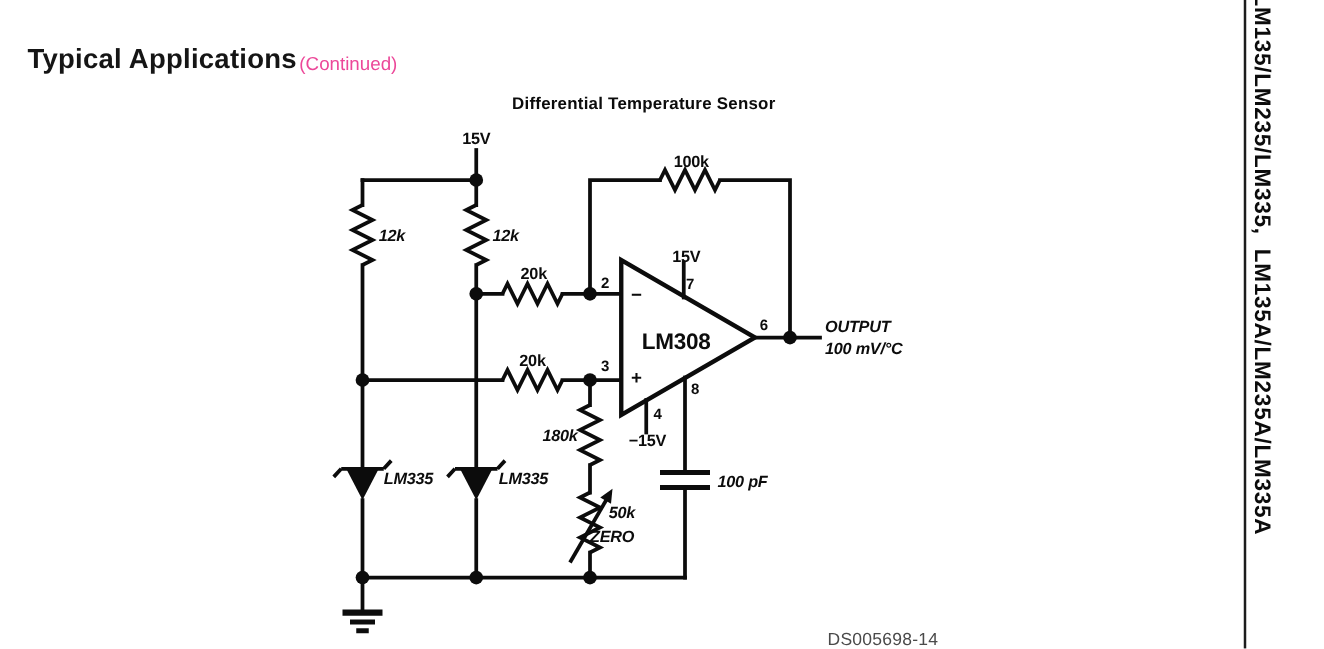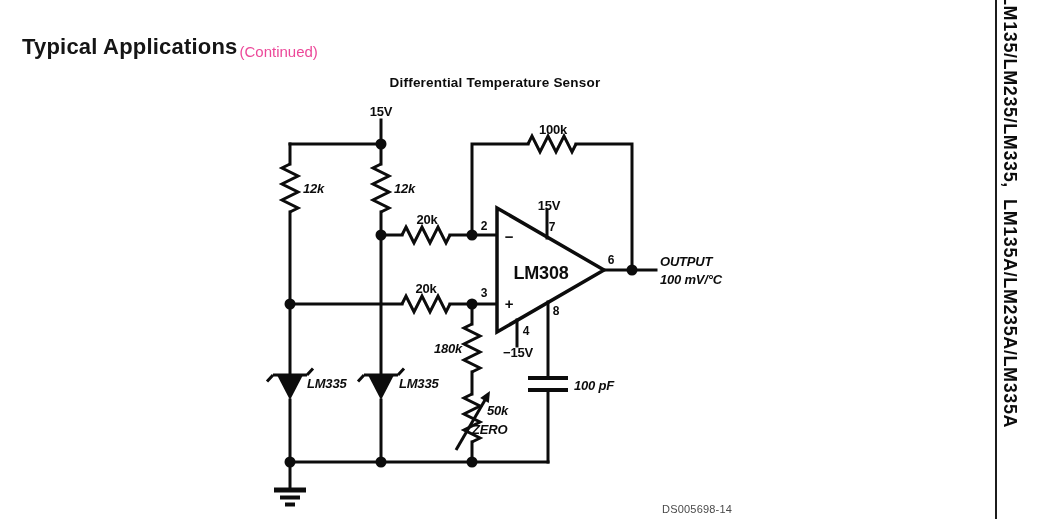--- a/index.html
+++ b/index.html
@@ -11,25 +11,25 @@
   .hdr{position:absolute;left:22px;top:10px;display:flex;align-items:flex-end;gap:2px;margin-top:24px;}
   .hdr-title{font-size:22px;font-weight:bold;letter-spacing:0.2px;color:#151515;}
   .hdr-sub{font-size:15px;color:#ec4899;}
   
   .lbl{
     position:absolute;font-weight:bold;font-size:13px;line-height:1;
     color:#0c0c0c;letter-spacing:-0.2px;white-space:pre;
   }
   .lbl.c{transform:translate(-50%,-50%);}
   .lbl.l{transform:translateY(-50%);font-style:italic;}
-  .fig-title{font-size:13.5px;letter-spacing:0.2px;}
+  .fig-title{font-size:13.5px;letter-spacing:0.2px;margin-left:20px;}
   .pin{font-size:12px;}
   .pm{font-size:15px;}
   .opname{font-size:18px;}
-  .dsnum{position:absolute;left:662px;top:503px;font-size:11px;font-weight:normal;
+  .dsnum{position:absolute;left:662px;top:503px;font-size:14px;font-weight:normal;
     color:#4a4a4a;letter-spacing:0.2px;}
   
   .side-rule{position:absolute;left:995px;top:0;width:2px;height:519px;background:#1c1c1c;}
   .side-text{
     position:absolute;left:999px;top:-6px;height:530px;
     writing-mode:vertical-rl;text-orientation:sideways;
     font-weight:bold;font-size:18px;letter-spacing:0.6px;color:#0c0c0c;white-space:pre;
   }
   svg{position:absolute;left:0;top:0;}
   .wire{stroke:#0c0c0c;stroke-width:3;fill:none;stroke-linecap:square;}

